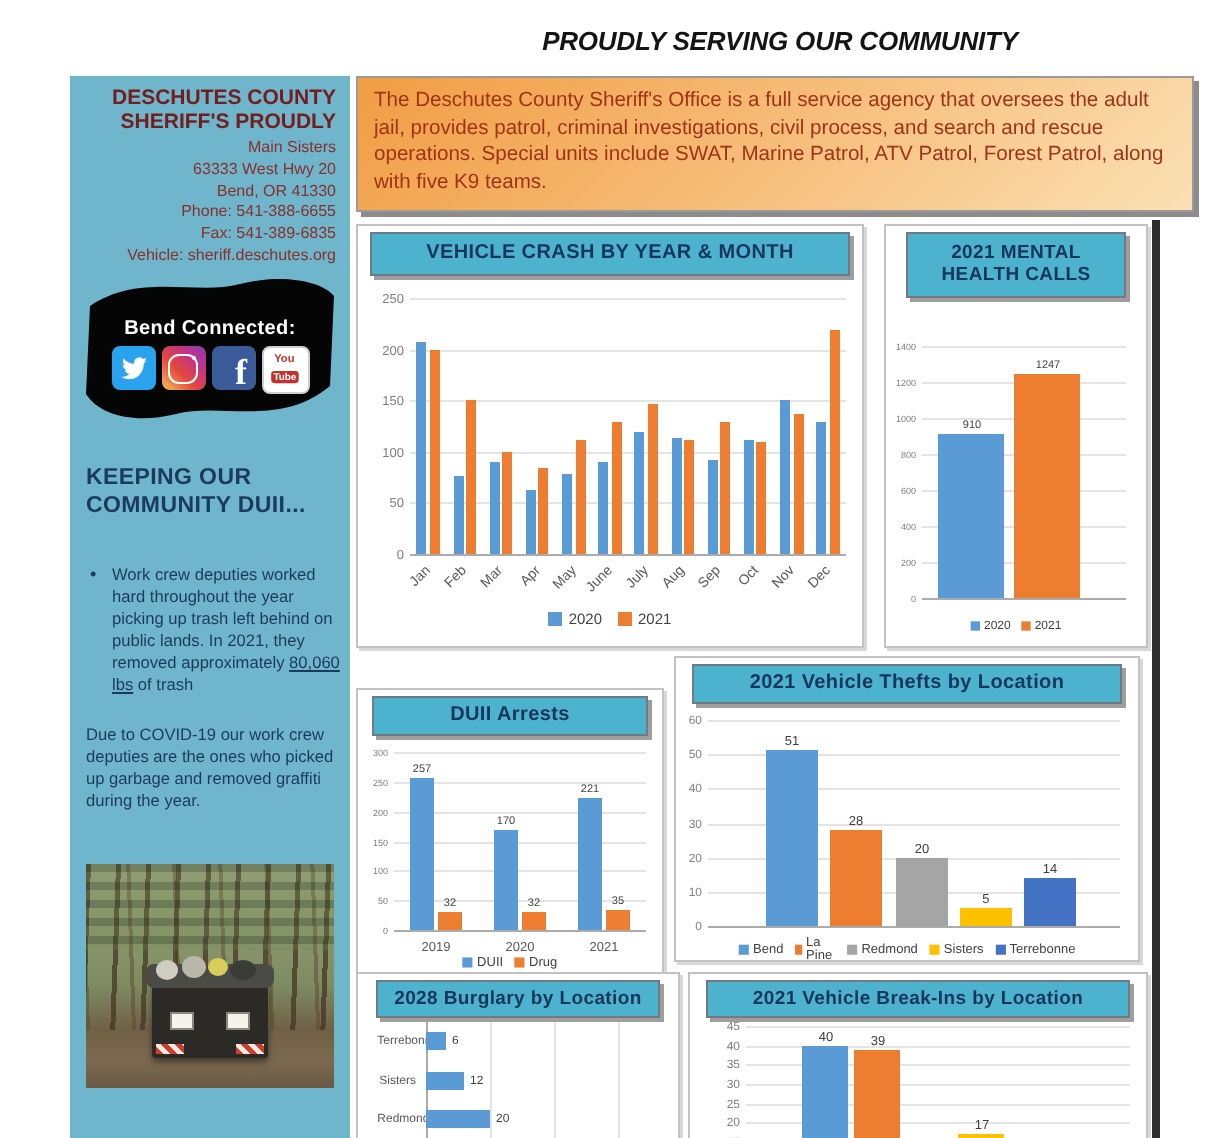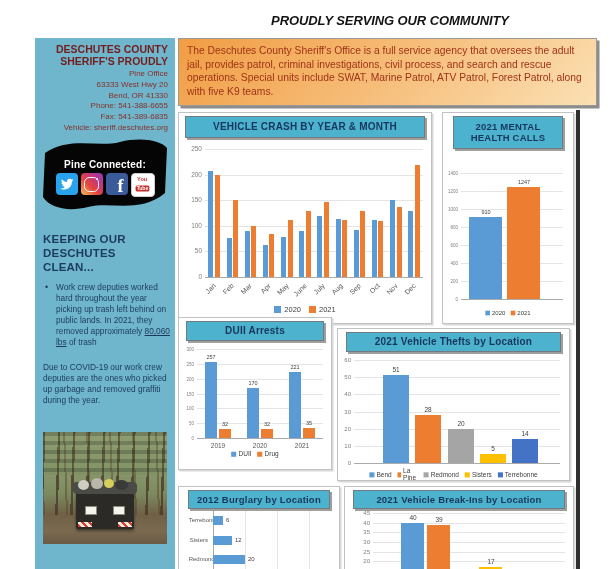--- a/index.html
+++ b/index.html
@@ -63,77 +63,77 @@
   
   .intro{position:absolute;left:178px;top:38px;width:419px;height:68px;box-sizing:border-box;
         background:linear-gradient(135deg,#f19d43 0%,#f6bd79 50%,#fbe0b4 100%);
         border:1px solid #9a9a9a;box-shadow:2.5px 2.5px 0 #8c8c8c;}
   .intro p{margin:5px 8px;font-size:10.3px;line-height:1.33;color:#a03318;}
 
   
   .panel{position:absolute;background:#fff;border:1px solid #c2c2c2;box-shadow:1.5px 1.5px 0 #d8d8d8;}
   .p-crash{left:178px;top:112px;width:252px;height:210px;}
   .p-mental{left:442px;top:112px;width:130px;height:210px;}
-  .p-duii{left:178px;top:317px;width:152px;height:151px;}
+  .p-duii{left:178px;top:344px;width:152px;height:151px;}
   .p-thefts{left:337px;top:328px;width:231px;height:151px;}
   .p-burglary{left:178px;top:486px;width:160px;height:150px;}
   .p-breakins{left:344px;top:486px;width:228px;height:150px;}
   .chart-header{position:absolute;top:3px;background:#4db2cd;border:1px solid #6f7b80;
         box-shadow:2px 2px 0 #9e9e9e;color:#17365d;font-weight:bold;text-align:center;
         line-height:1.2;letter-spacing:.2px;}
   .cel{position:absolute;line-height:1;white-space:nowrap;}
 
   .page-rule{position:absolute;left:576px;top:110px;width:4px;height:459px;background:#2e2e2e;}
 </style>
 </head>
 <body>
 
 <div class="page">
 
   <div class="masthead">PROUDLY SERVING OUR COMMUNITY</div>
 
   <aside class="sidebar">
     <div class="org">DESCHUTES COUNTY SHERIFF'S PROUDLY</div>
     <div class="addr">
-      <span>Pine Office</span>
+      <span>Main Sisters</span>
       <span>63333 West Hwy 20</span>
       <span>Bend, OR 41330</span>
     </div>
     <div class="contact">
       <span>Phone: 541-388-6655</span>
       <span>Fax: 541-389-6835</span>
       <span>Vehicle: sheriff.deschutes.org</span>
     </div>
 
     <div class="connect">
       <svg class="blob" width="130" height="84" viewBox="0 0 130 84">
         <path d="M5,20 C30,3 58,15 80,9 C100,4 120,7 127,15 L125,60 C100,81 70,68 48,74 C28,79 10,75 3,64 Z" fill="#050505"></path>
       </svg>
-      <div class="connect-label">Pine Connected:</div>
+      <div class="connect-label">Bend Connected:</div>
       <div class="social-row">
         <span class="sicon tw">
           <svg width="16" height="16" viewBox="0 0 24 24" style="position:absolute;left:3px;top:3px">
             <path fill="#fff" d="M22 5.9c-.7.3-1.5.5-2.3.6.8-.5 1.4-1.3 1.7-2.2-.8.5-1.6.8-2.5 1A3.9 3.9 0 0 0 12.1 8c0 .3 0 .6.1.9-3.2-.2-6.1-1.7-8-4.1-.3.6-.5 1.3-.5 2 0 1.4.7 2.6 1.7 3.3-.6 0-1.2-.2-1.8-.5v.1c0 1.9 1.4 3.5 3.2 3.9-.3.1-.7.1-1 .1-.2 0-.5 0-.7-.1.5 1.6 2 2.7 3.7 2.8A7.9 7.9 0 0 1 2 18.6 11.2 11.2 0 0 0 8 20.4c7.3 0 11.3-6 11.3-11.3v-.5c.8-.6 1.4-1.3 2-2.1-.7.3-1.5.5-2.3.6z"></path>
           </svg>
         </span>
         <span class="sicon ig">
           <span class="ig-frame"></span>
           <span class="ig-dot"></span>
         </span>
         <span class="sicon fb">
           <span class="fb-f">f</span>
         </span>
         <span class="sicon yt">
           <span class="yt-you">You</span>
           <span class="yt-tube">Tube</span>
         </span>
       </div>
     </div>
 
-    <div class="clean-h">KEEPING OUR DESCHUTES CLEAN...</div>
+    <div class="clean-h">KEEPING OUR COMMUNITY DUII...</div>
 
     <div class="bullet">
       <span class="dot">•</span>
       <span><span>Work crew deputies worked hard throughout the year picking up trash left behind on public lands. In 2021, they removed approximately </span><span class="u">80,060 lbs</span><span> of trash</span></span>
     </div>
 
     <p class="covid">Due to COVID-19 our work crew deputies are the ones who picked up garbage and removed graffiti during the year.</p>
 
     <div class="photo">
       <div class="trees"></div>
@@ -337,21 +337,21 @@
           <span style="width: 7px; height: 7px; display: inline-block; background: rgb(255, 192, 0);"></span>
           <span>Sisters</span>
         </span>
         <span style="display: flex; align-items: center; gap: 3px; color: rgb(64, 64, 64); line-height: 1;">
           <span style="width: 7px; height: 7px; display: inline-block; background: rgb(68, 114, 196);"></span>
           <span>Terrebonne</span>
         </span>
       </div>
     </div>
   <div class="panel p-burglary">
-      <div class="chart-header" style="left: 9px; right: 9px; font-size: 9.5px; padding: 3px 2px;">2012 Burglary by Location</div>
+      <div class="chart-header" style="left: 9px; right: 9px; font-size: 9.5px; padding: 3px 2px;">2028 Burglary by Location</div>
       <div style="position: absolute; left: 34px; top: 24px; width: 1px; height: 120px; background: rgb(171, 171, 171);"></div>
       <div style="position: absolute; left: 66px; top: 24px; width: 1px; height: 120px; background: rgb(228, 228, 228);"></div>
       <div style="position: absolute; left: 98px; top: 24px; width: 1px; height: 120px; background: rgb(228, 228, 228);"></div>
       <div style="position: absolute; left: 130px; top: 24px; width: 1px; height: 120px; background: rgb(228, 228, 228);"></div>
       <div class="cel" style="position: absolute; left: 0px; top: 29.25px; width: 29px; text-align: right; font-size: 9px; transform-origin: 100% 50%; transform: scale(0.666667); color: rgb(89, 89, 89);">Terrebonne</div>
       <div style="position: absolute; left: 34px; top: 29.25px; width: 9.6px; height: 9px; background: rgb(91, 155, 213);"></div>
       <div class="cel" style="position: absolute; left: 46.6px; top: 29.25px; width: 20px; text-align: left; font-size: 9px; transform-origin: 0px 50%; transform: scale(0.666667); color: rgb(63, 63, 63);">6</div>
       <div class="cel" style="position: absolute; left: 0px; top: 48.75px; width: 29px; text-align: right; font-size: 9px; transform-origin: 100% 50%; transform: scale(0.666667); color: rgb(89, 89, 89);">Sisters</div>
       <div style="position: absolute; left: 34px; top: 48.75px; width: 19.2px; height: 9px; background: rgb(91, 155, 213);"></div>
       <div class="cel" style="position: absolute; left: 56.2px; top: 48.75px; width: 20px; text-align: left; font-size: 9px; transform-origin: 0px 50%; transform: scale(0.666667); color: rgb(63, 63, 63);">12</div>

